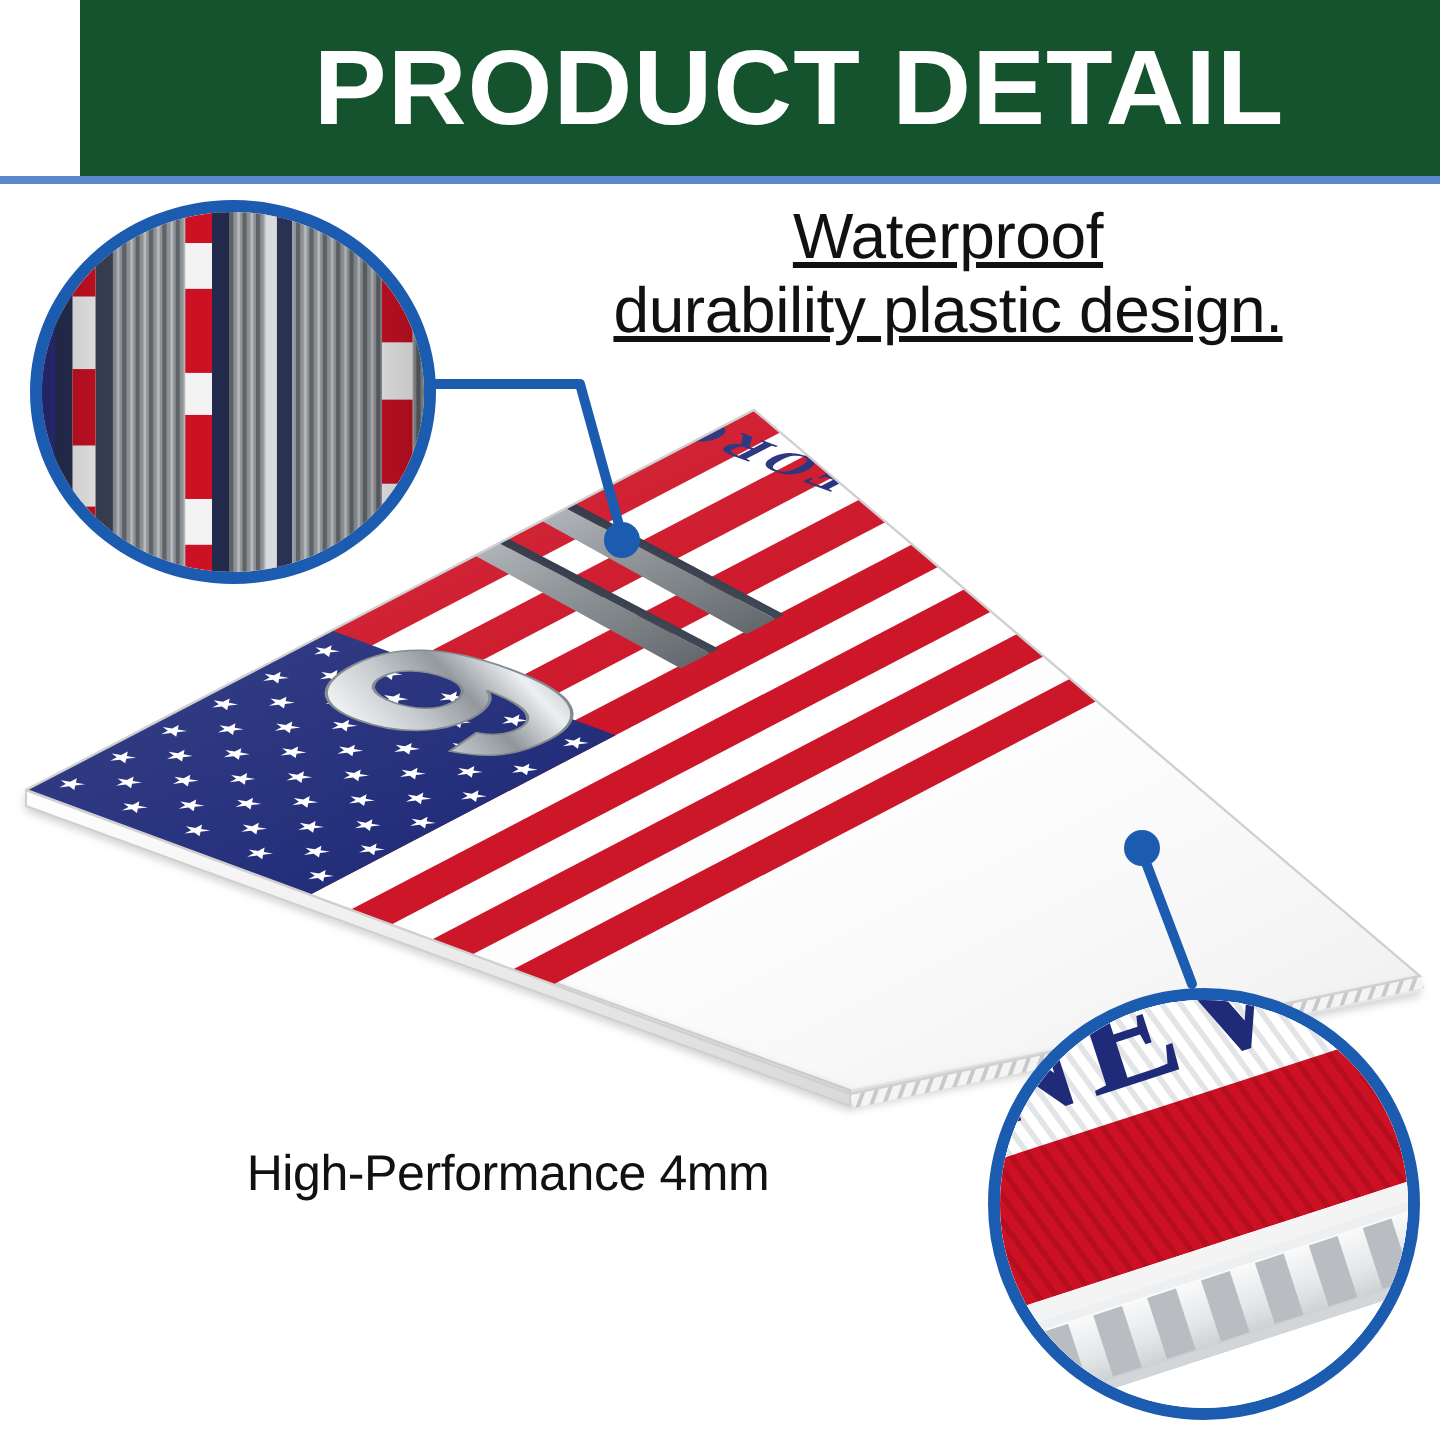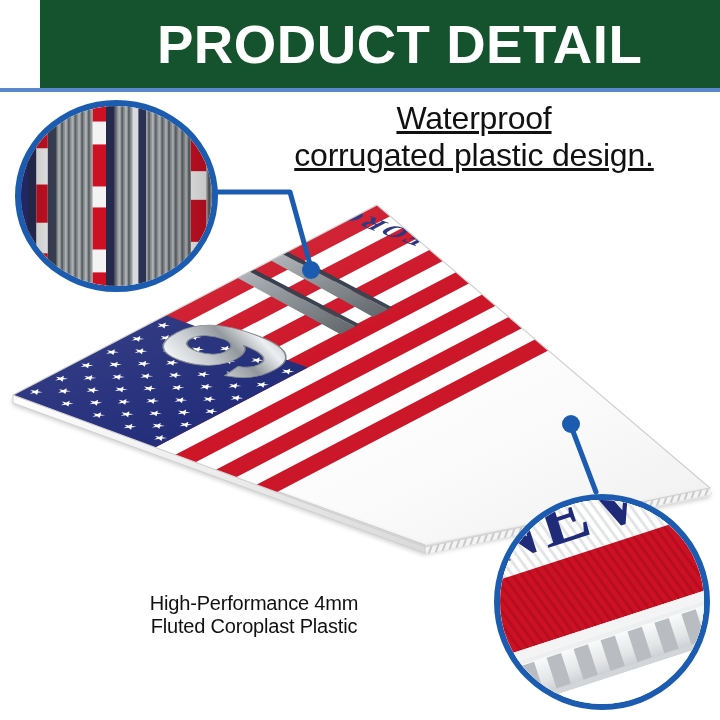--- a/index.html
+++ b/index.html
@@ -41,22 +41,22 @@
     text-align:center;
     line-height:1.17;
     letter-spacing:-0.2px;
   }
   #caption-top{
     left:228px;top:100px;width:492px;
     font-size:32px;
     text-decoration:underline;
   }
   #caption-bottom{
-    left:8px;top:592px;width:492px;
-    font-size:20px;
+    left:8px;top:573px;width:492px;
+    font-size:25px;
   }
   .caption .ln{display:block;}
 
   
   #sign-wrap{
     position:absolute;left:0px;top:150px;width:720px;height:430px;
   }
   
   #sign-thickness{
     position:absolute;left:0;top:0;width:720px;height:430px;
@@ -448,21 +448,20 @@
         <rect x="0" y="0" width="400" height="5" fill="#eeeff0"></rect>
         <rect x="0" y="41" width="400" height="5" fill="#d3d6d9"></rect>
       </g>
 
       <rect width="216" height="216" fill="none"></rect>
     </svg>
   </div>
 
   <div class="caption" id="caption-top">
     <span class="ln">Waterproof</span>
-    <span class="ln">corrugated plastic design.</span>
+    <span class="ln">durability plastic design.</span>
   </div>
 
   <div class="caption" id="caption-bottom">
     <span class="ln">High-Performance 4mm</span>
-    <span class="ln">Fluted Coroplast Plastic</span>
   </div>
 
 </div>
 
 </body></html>

